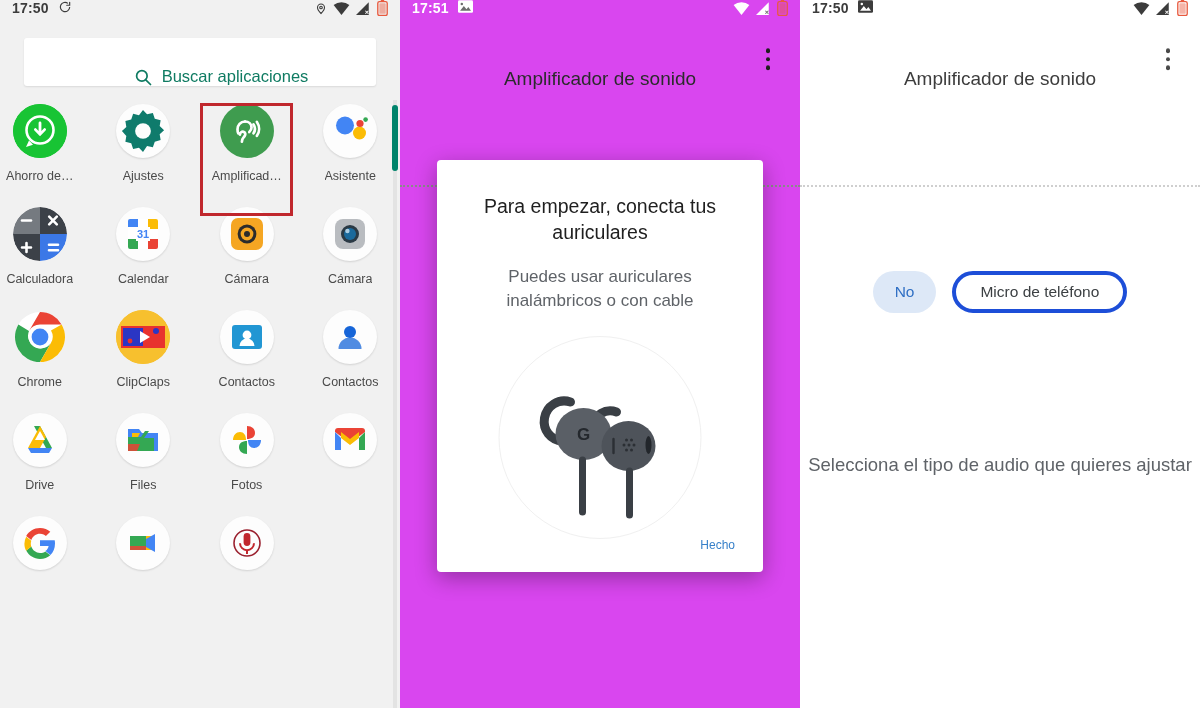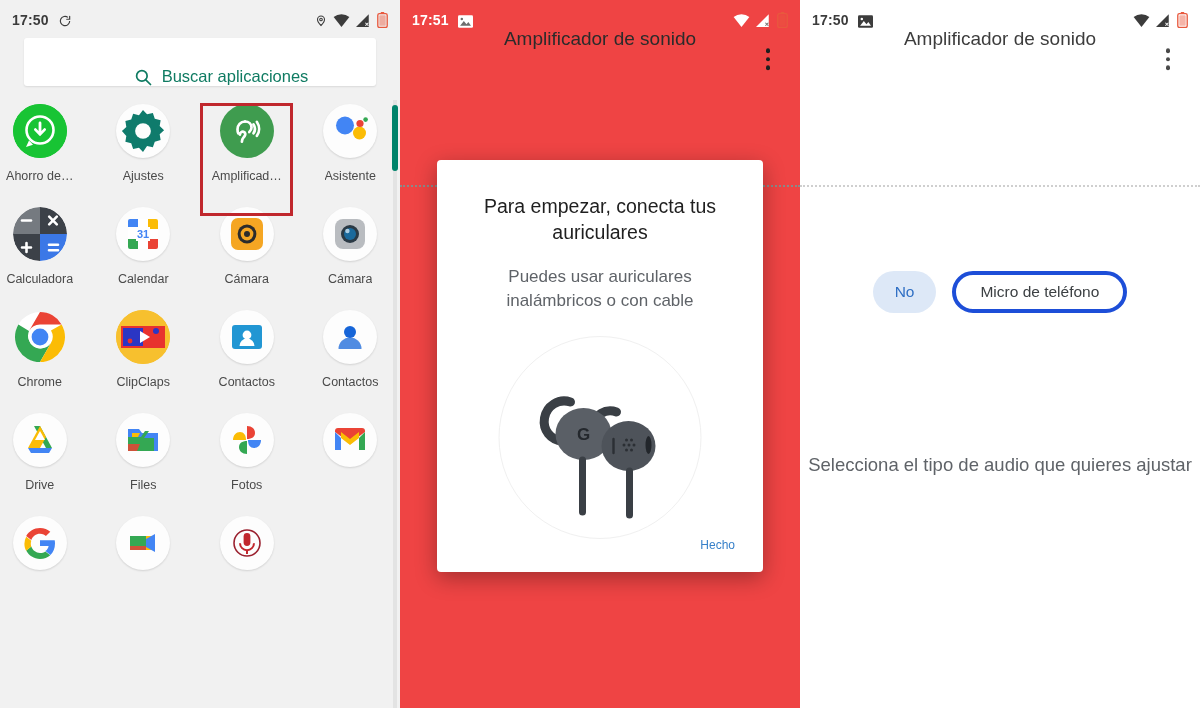--- a/index.html
+++ b/index.html
@@ -6,27 +6,27 @@
   html, body {
     width: 1200px; height: 708px;
     font-family: "Liberation Sans", sans-serif;
     overflow: hidden; background: #ffffff;
   }
   .screen { position: relative; width: 1200px; height: 708px; display: flex; }
 
   
   .panel { position: relative; height: 708px; overflow: hidden; }
   .panel-1 { width: 400px; background: #f1f1f1; }
-  .panel-2 { width: 400px; background: #ef4444; }
+  .panel-2 { width: 400px; background: #d946ef; }
   .panel-3 { width: 400px; background: #ffffff; }
 
   
   .statusbar {
     position: absolute; top: 0; left: 0; right: 0; height: 28px;
-    display: flex; align-items: flex-end; padding: 0 12px;
+    display: flex; align-items: flex-start; padding: 0 12px;
     font-size: 14px; font-weight: bold; letter-spacing: .2px;
   }
   .statusbar.light { color: #3c3c3c; }
   .statusbar.dark  { color: #ffffff; }
   .sb-time { margin-right: 9px; }
   .sb-left-icons { display: flex; align-items: center; gap: 7px; }
   .sb-right { margin-left: auto; display: flex; align-items: center; gap: 6px; }
   .ic { display: inline-block; line-height: 0; }
 
   
@@ -65,21 +65,21 @@
     background: #e3e3e3;
   }
 
   
   .redbox { position: absolute; border: 3px solid #c0272d; }
   #redbox-amp  { left: 200px; top: 103px; width: 93px; height: 113px; }
 
   
   .appbar {
     position: absolute; top: 28px; left: 0; right: 0; height: 62px;
-    display: flex; align-items: flex-start; justify-content: center;
+    display: flex; align-items: flex-end; justify-content: center;
   }
   .appbar .title { font-size: 19px; }
   .panel-2 .appbar .title { color: #2b2b2b; }
   .panel-3 .appbar .title { color: #3d3d3d; }
   .kebab {
     position: absolute; right: 26px; top: 50%; transform: translateY(-50%);
     display: flex; flex-direction: column; gap: 4px; align-items: center;
     padding: 4px;
   }
   .kebab i { width: 4.5px; height: 4.5px; border-radius: 50%; display: block; }

